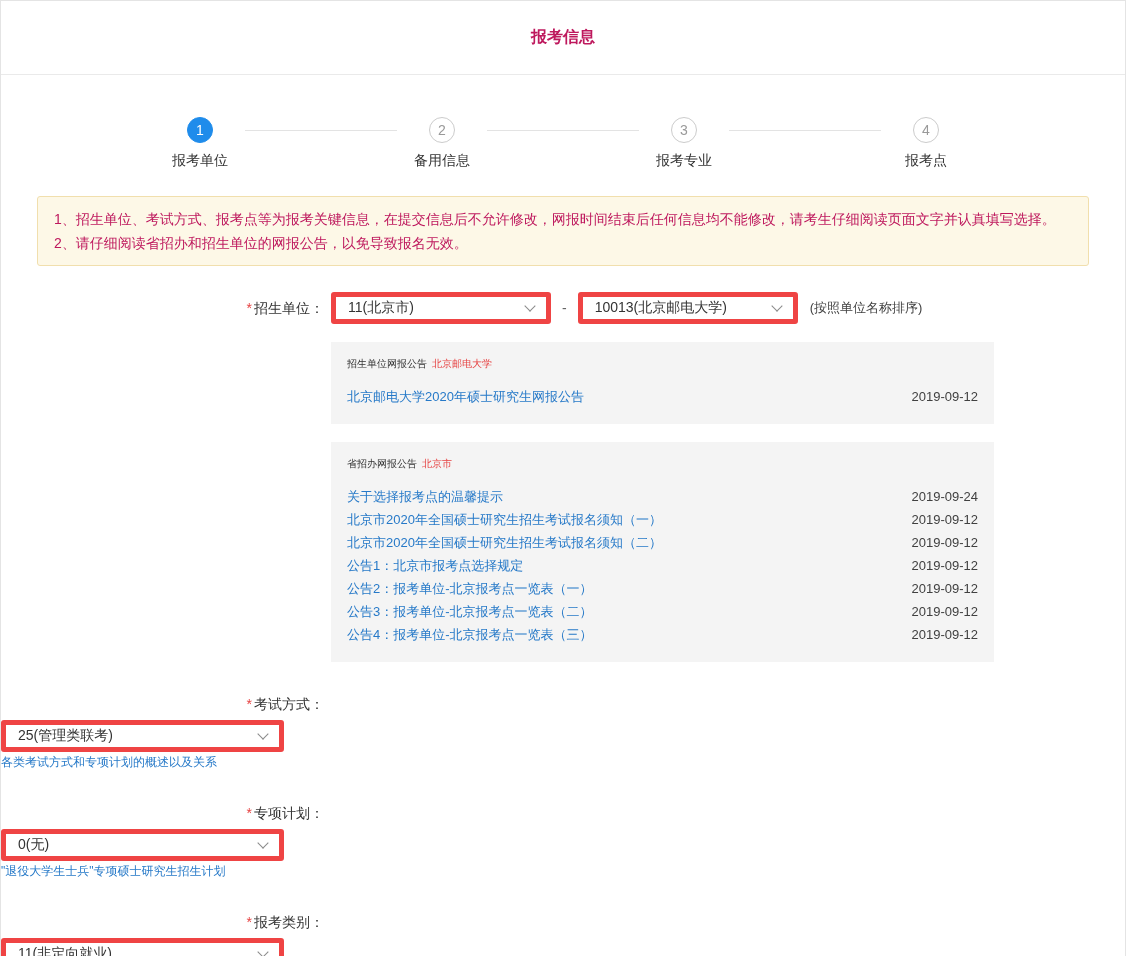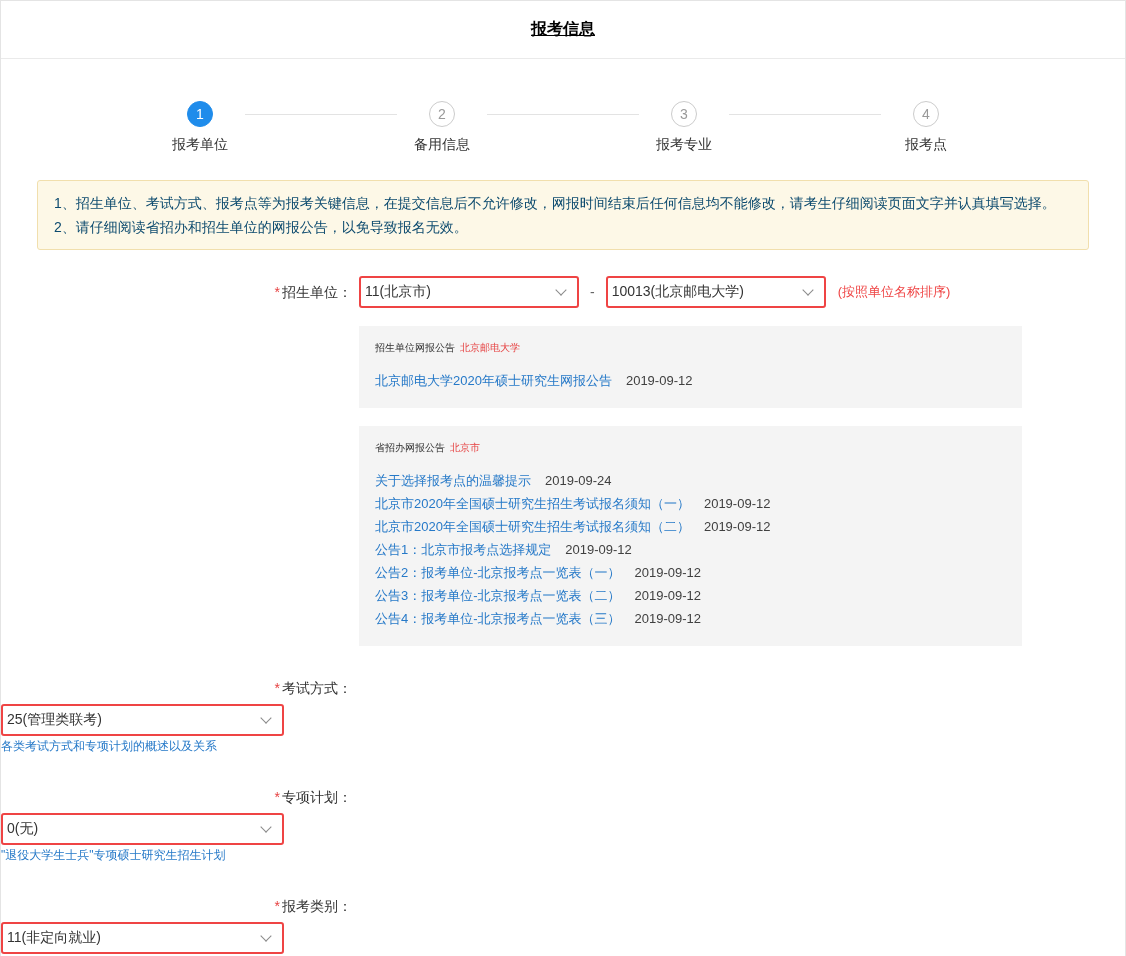--- a/index.html
+++ b/index.html
@@ -10,29 +10,28 @@
     background: #fff;
   }
   .page {
     width: 1126px;
     min-height: 956px;
     border: 1px solid #e4e4e4;
     background: #fff;
     padding-bottom: 20px;
   }
   .page-header {
-    height: 58px;
+    height: 74px;
     display: flex;
     align-items: center;
     justify-content: center;
     border-bottom: 1px solid #eaeaea;
     font-size: 16px;
     font-weight: bold;
-    color: #000000;
-    text-decoration: underline;
+    color: #be185d;
   }
   
   .steps {
     display: flex;
     align-items: flex-start;
     width: 816px;
     margin: 42px auto 0;
   }
   .step {
     display: flex;
@@ -69,76 +68,76 @@
     background: #e3e3e3;
     margin-top: 13px;
   }
   
   .notice {
     margin: 26px 36px 0;
     background: #fdf8e7;
     border: 1px solid #f1dfad;
     border-radius: 3px;
     padding: 10px 16px;
-    color: #0c4a6e;
+    color: #be185d;
     line-height: 24px;
     font-size: 14px;
   }
   
   .form { margin-top: 26px; }
   .form-row { display: flex; }
   .form-label {
     width: 330px;
     flex: none;
     text-align: right;
     padding-right: 7px;
     line-height: 32px;
     color: #333;
-    margin-left: 28px;
   }
   .req { color: #e64141; margin-right: 2px; }
   .form-field { flex: 1; }
   .field-line { display: flex; align-items: center; }
   .select {
     display: inline-flex;
     align-items: center;
     justify-content: space-between;
     height: 32px;
-    border: 2px solid #ef4444;
+    border: 5px solid #ef4444;
     border-radius: 3px;
     background: #fff;
-    padding: 0 10px 0 4px;
+    padding: 0 10px 0 12px;
     cursor: pointer;
   }
   .select .sel-text { white-space: nowrap; }
   .chev {
     width: 8px;
     height: 8px;
     border-right: 1px solid #8a8a8a;
     border-bottom: 1px solid #8a8a8a;
     transform: rotate(45deg);
     margin: -4px 2px 0 12px;
     flex: none;
   }
   .w220 { width: 220px; }
   .w283 { width: 283px; gap: 44px; }
   .dash { margin: 0 11px; color: #666; }
-  .hint { margin-left: 12px; color: #ef4444; font-size: 13px; }
+  .hint { margin-left: 12px; color: #404040; font-size: 13px; }
   
   .panel {
     width: 663px;
     background: #f4f4f4;
     padding: 15px 16px 16px;
     margin-top: 18px;
   }
   .panel-title { color: #333; font-size: 10px; }
   .panel-title .hl { color: #e64141; margin-left: 5px; }
   .panel-list { margin-top: 14px; }
   .panel-row {
     display: flex;
+    justify-content: space-between;
     align-items: center;
     line-height: 23px;
   }
   .a-link {
     color: #2679c8;
     font-size: 13px;
     text-decoration: none;
     cursor: pointer;
   }
   .a-date { color: #404040; font-size: 13px; flex: none; margin-left: 14px; }

